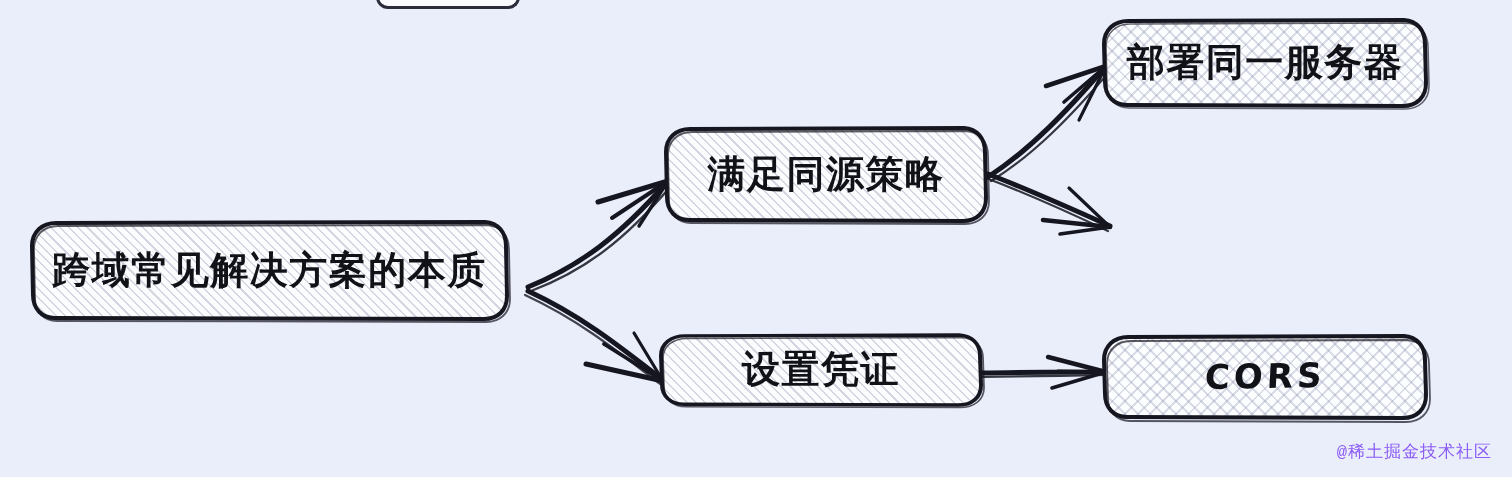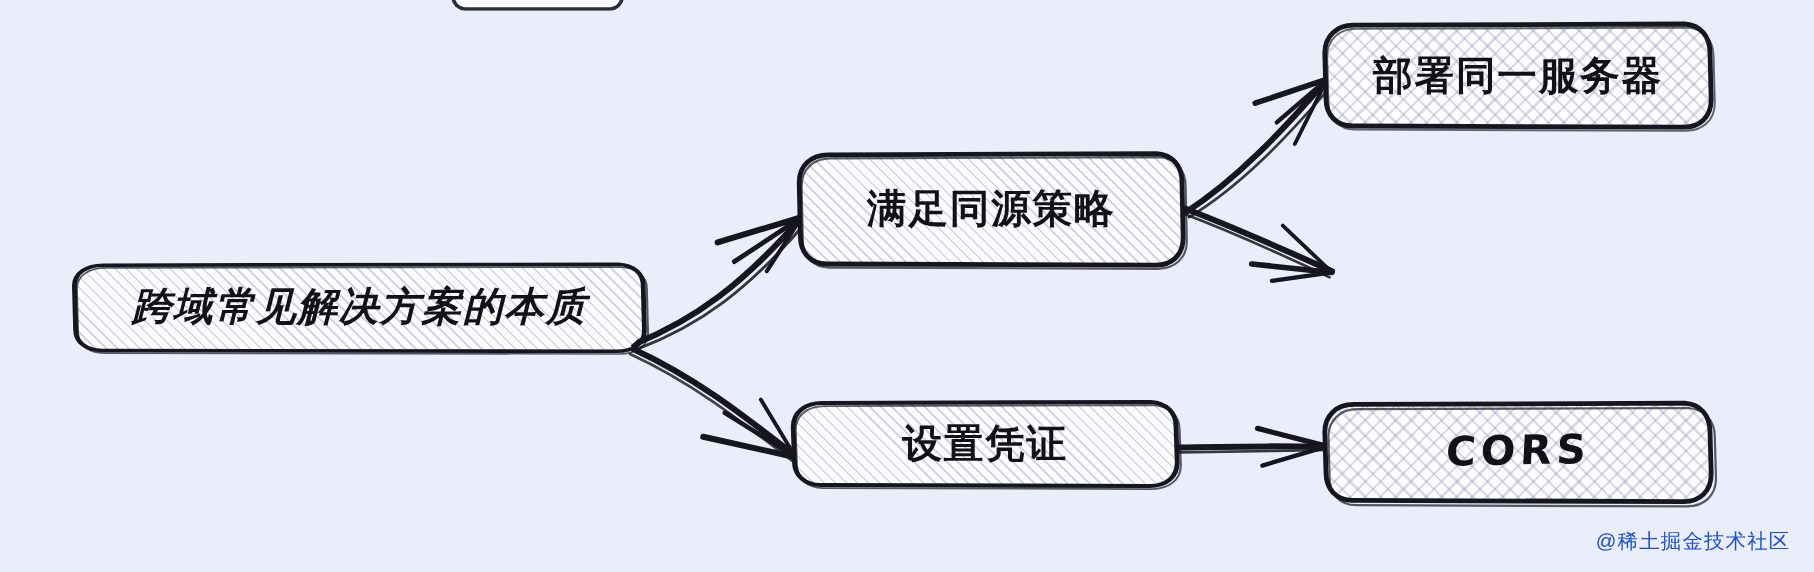--- a/index.html
+++ b/index.html
@@ -33,21 +33,21 @@
     display: flex;
     align-items: center;
     justify-content: center;
     border-radius: 22px;
     color: #111218;
     text-align: center;
   }
   .node .node-label {
     position: relative;
     z-index: 3;
-    font-size: 33px;
+    font-size: 38px;
     font-weight: 600;
     letter-spacing: 1.5px;
     line-height: 1.1;
     white-space: nowrap;
   }
   .node.cjk .node-label {
     font-family: "DejaVu Sans", "Liberation Sans", sans-serif;
     font-weight: 700;
   }
   .node.handwritten .node-label {
@@ -112,23 +112,23 @@
     border-radius: 12px;
     border: 3px solid #2b2d3a;
     border-top: none;
     background: #fafbfe;
     z-index: 0;
   }
   #watermark {
     position: absolute;
     right: 20px;
     bottom: 14px;
-    font-family: Liberation Sans, sans-serif;
+    font-family: Liberation Mono, monospace;
     font-size: 17px;
-    color: #1d4ed8;
+    color: #8b5cf6;
     letter-spacing: 1px;
     user-select: none;
     z-index: 5;
   }
 </style>
 </head>
 <body>
 
 <div id="canvas">
 
@@ -173,21 +173,21 @@
         <path d="M982 373 C 1020 372, 1065 372, 1106 372" stroke-width="5"></path>
         <path d="M982 377 C 1020 376, 1065 376, 1106 375" stroke-width="2.2" opacity="0.85"></path>
         <path d="M1106 372 L 1048 357" stroke-width="4.4"></path>
         <path d="M1106 372 L 1052 388" stroke-width="3.6"></path>
         <path d="M1106 372 L 1058 371" stroke-width="3"></path>
       </g>
 
     </g>
   </svg>
 
-  <div class="node cjk hatch-diagonal" style="left:63px; top:222px; width:473px; height:69px;font-style:italic;">
+  <div class="node cjk hatch-diagonal" style="left:33px; top:222px; width:473px; height:97px;">
     <div class="fill"></div>
     <svg class="sketch-border" viewBox="0 0 487 111" preserveAspectRatio="none">
       <path d="M30 8 L459 7 C472 8, 480 17, 480 31 L481 81 C481 95, 472 104, 458 104 L29 103 C16 103, 7 94, 7 80 L6 31 C6 17, 16 8, 30 8 Z" fill="none" stroke="#15161f" stroke-width="4"></path>
       <path d="M32 11 L461 10 C474 11, 483 20, 483 34 L484 84 C484 98, 474 107, 460 107 L31 106 C18 106, 9 97, 9 83 L8 34 C8 20, 18 11, 32 11 Z" fill="none" stroke="#15161f" stroke-width="1.8" opacity="0.7"></path>
     </svg>
     <div class="node-label">跨域常见解决方案的本质</div>
   </div>
 
   <div class="node cjk hatch-diagonal" style="left:667px; top:128px; width:318px; height:93px;justify-content:center;">
     <div class="fill"></div>

